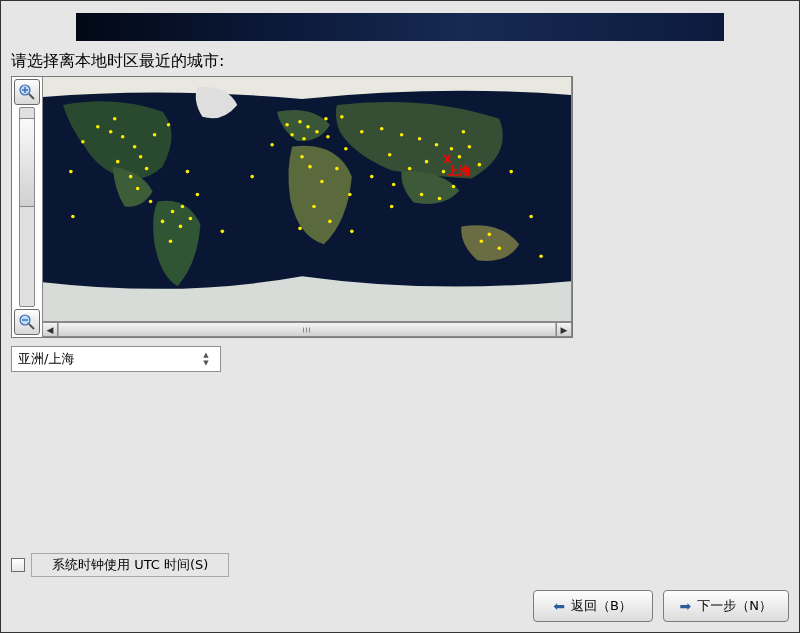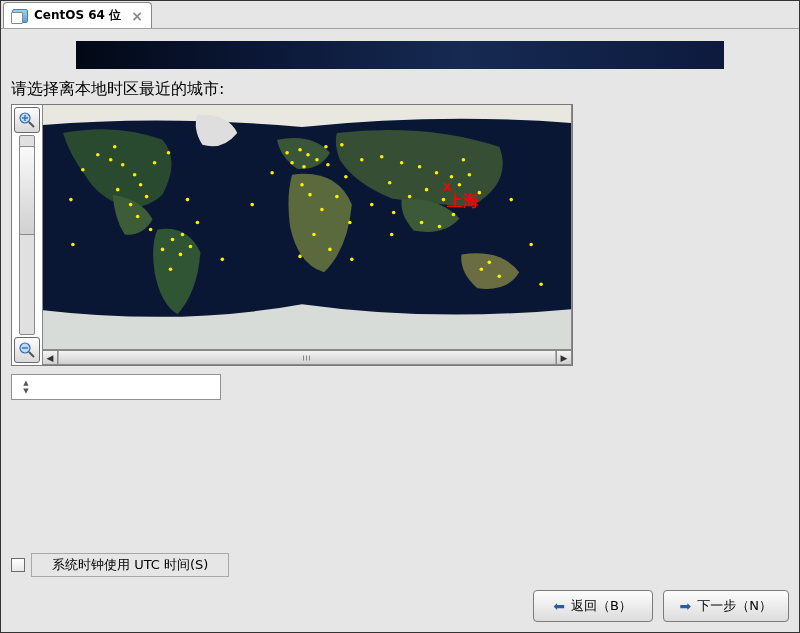--- a/index.html
+++ b/index.html
@@ -267,42 +267,35 @@
       justify-content: center;
     }
     .arrow-icon {
       font-size: 14px;
       color: #2a5d9c;
       display: inline-block;
     }
     .city-marker-label {
       position: absolute;
       color: #ff0000;
-      font-size: 16px;
+      font-size: 12px;
       font-weight: bold;
     }
     .city-marker-x {
       position: absolute;
       color: #ff0000;
       font-size: 11px;
       font-weight: bold;
     }
   </style>
 </head>
 <body>
 
 <div class="window-border">
 
-  <div class="tab-bar">
-    <div class="tab">
-      <span class="tab-icon"></span>
-      <span>CentOS 64 位</span>
-      <span class="tab-close">×</span>
-    </div>
-  </div>
 
   <div class="header-banner"></div>
 
   <div class="content">
     <div class="prompt-label">请选择离本地时区最近的城市:</div>
 
     <div class="map-container">
       <div class="zoom-col">
         <div class="zoom-btn">
           <svg width="18" height="18" viewBox="0 0 18 18">
@@ -435,20 +428,21 @@
           </div>
           <div class="hscroll-arrow">
               <span>▶</span>
             </div>
         </div>
       </div>
     </div>
 
 
     <div class="city-select">
+      <span class="city-select-text">亚洲/上海</span>
       <span class="city-select-arrows">
         <span>▲</span>
         <span>▼</span>
       </span>
     </div>
   </div>
 
   <div class="utc-row">
     <div class="checkbox"></div>
     <div class="utc-label-box">系统时钟使用 UTC 时间(S)</div>

